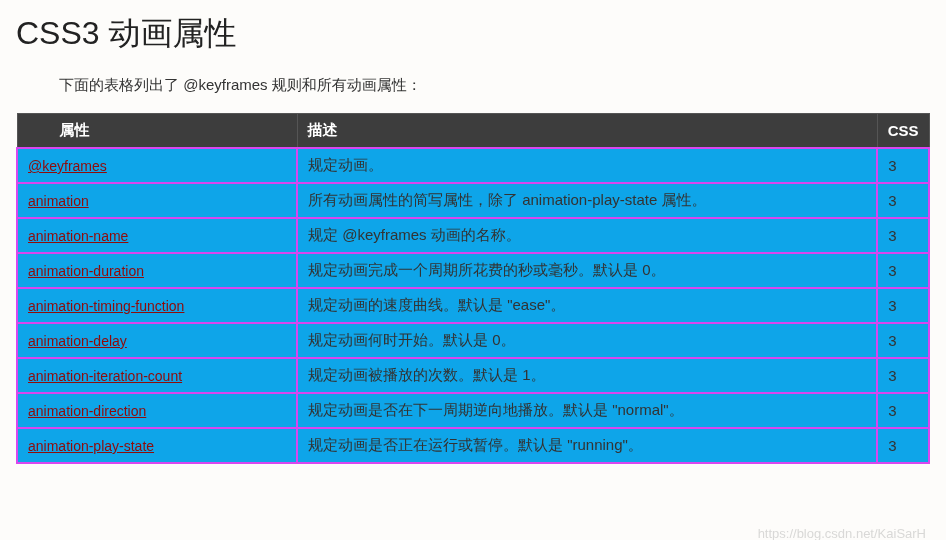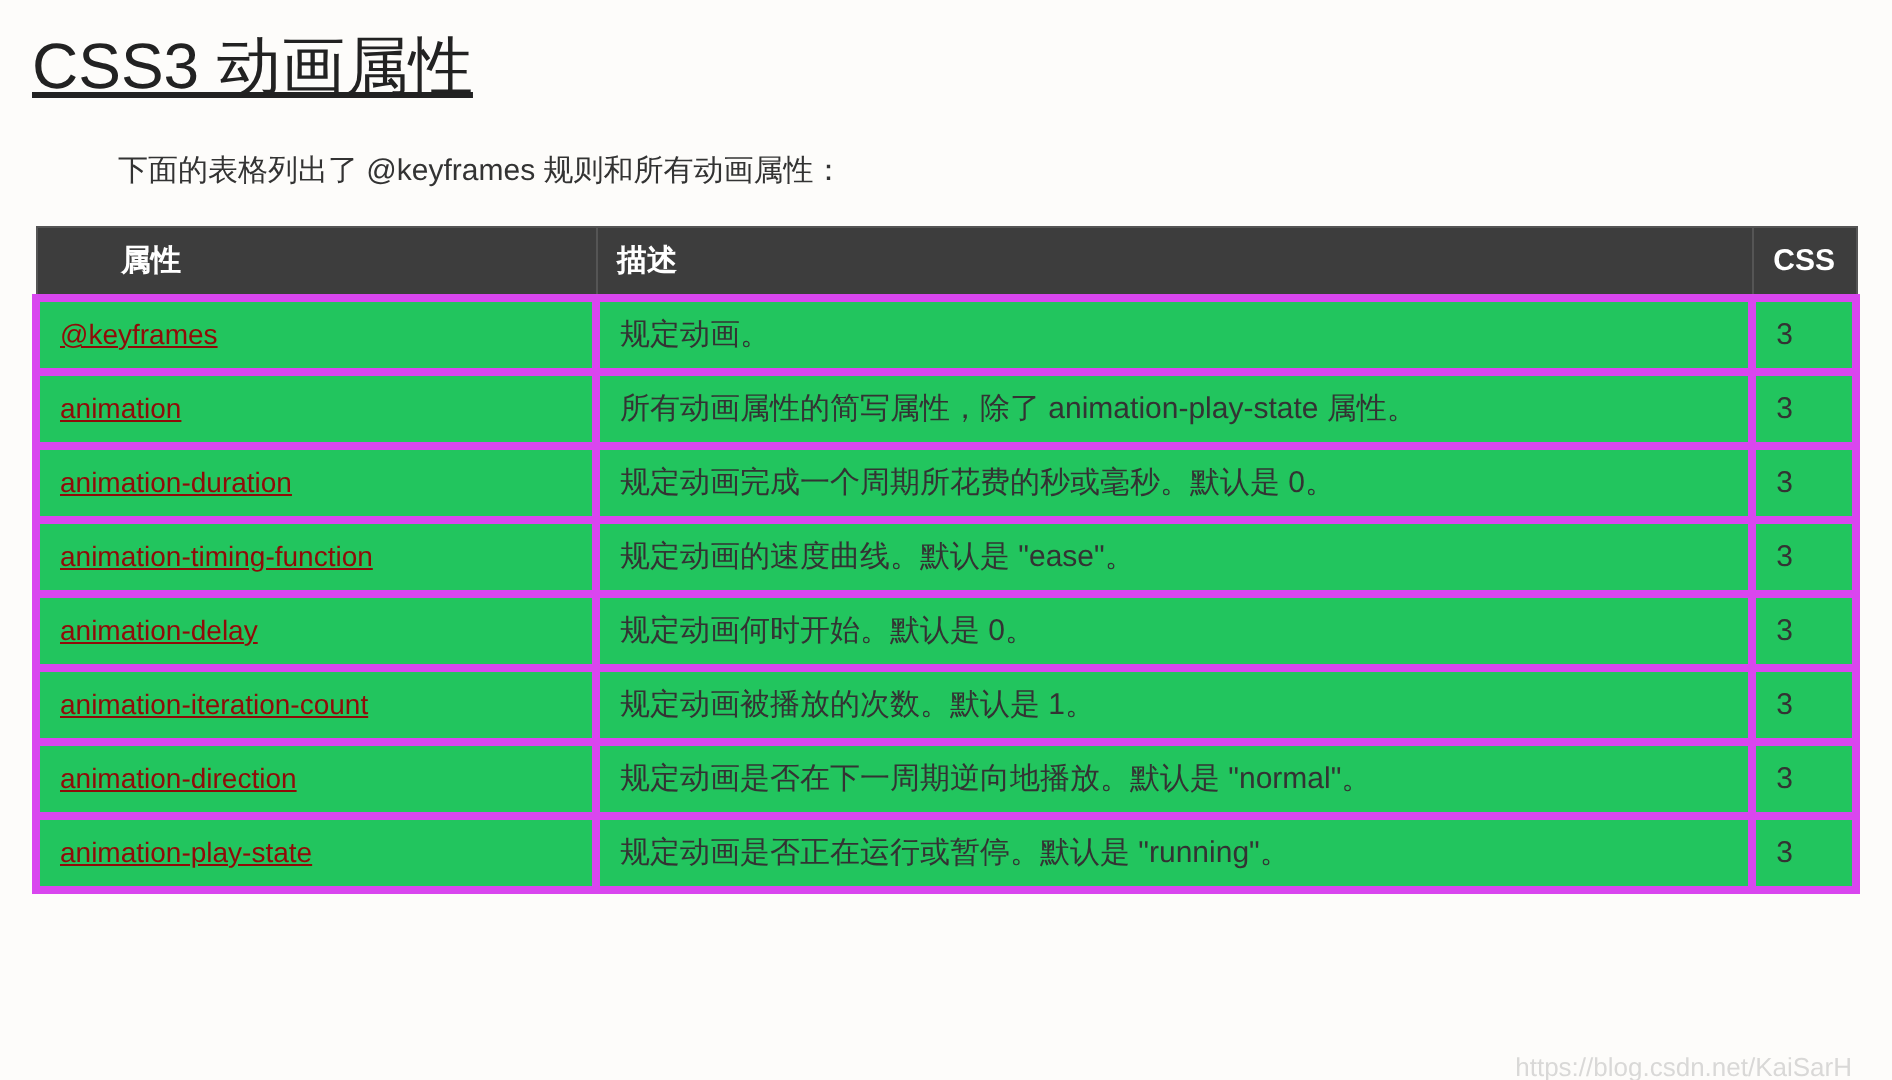--- a/index.html
+++ b/index.html
@@ -12,21 +12,20 @@
       background: #fdfcfa;
       padding: 12px 16px;
       color: #333;
       width: 946px;
     }
     h1 {
       font-size: 32px;
       font-weight: 400;
       color: #222;
       margin-bottom: 20px;
-      text-decoration: underline;
     }
     .intro {
       font-size: 15px;
       color: #333;
       margin-bottom: 18px;
       margin-left: 43px;
     }
     table {
       width: 100%;
       border-collapse: collapse;
@@ -37,24 +36,24 @@
       color: #fff;
       text-align: left;
       padding: 7px 10px;
       font-weight: 700;
       border: 1px solid #555;
     }
     thead th:last-child {
       text-align: center;
     }
     tbody td {
-      border: 4px solid #d946ef;
+      border: 2px solid #d946ef;
       padding: 7px 10px;
       vertical-align: middle;
-      background: #22c55e;
+      background: #0ea5e9;
     }
     tbody td:first-child a {
       color: #900b09;
       text-decoration: underline;
       font-family: Verdana, Arial, sans-serif;
       font-size: 14px;
     }
     tbody td:last-child {
       text-align: left;
       width: 48px;
@@ -92,20 +91,25 @@
         <td><a href="#">@keyframes</a></td>
         <td>规定动画。</td>
         <td>3</td>
       </tr>
       <tr>
         <td><a href="#">animation</a></td>
         <td>所有动画属性的简写属性，除了 animation-play-state 属性。</td>
         <td>3</td>
       </tr>
       <tr>
+        <td><a href="#">animation-name</a></td>
+        <td>规定 @keyframes 动画的名称。</td>
+        <td>3</td>
+      </tr>
+      <tr>
         <td><a href="#">animation-duration</a></td>
         <td>规定动画完成一个周期所花费的秒或毫秒。默认是 0。</td>
         <td>3</td>
       </tr>
       <tr>
         <td><a href="#">animation-timing-function</a></td>
         <td>规定动画的速度曲线。默认是 "ease"。</td>
         <td>3</td>
       </tr>
       <tr>

